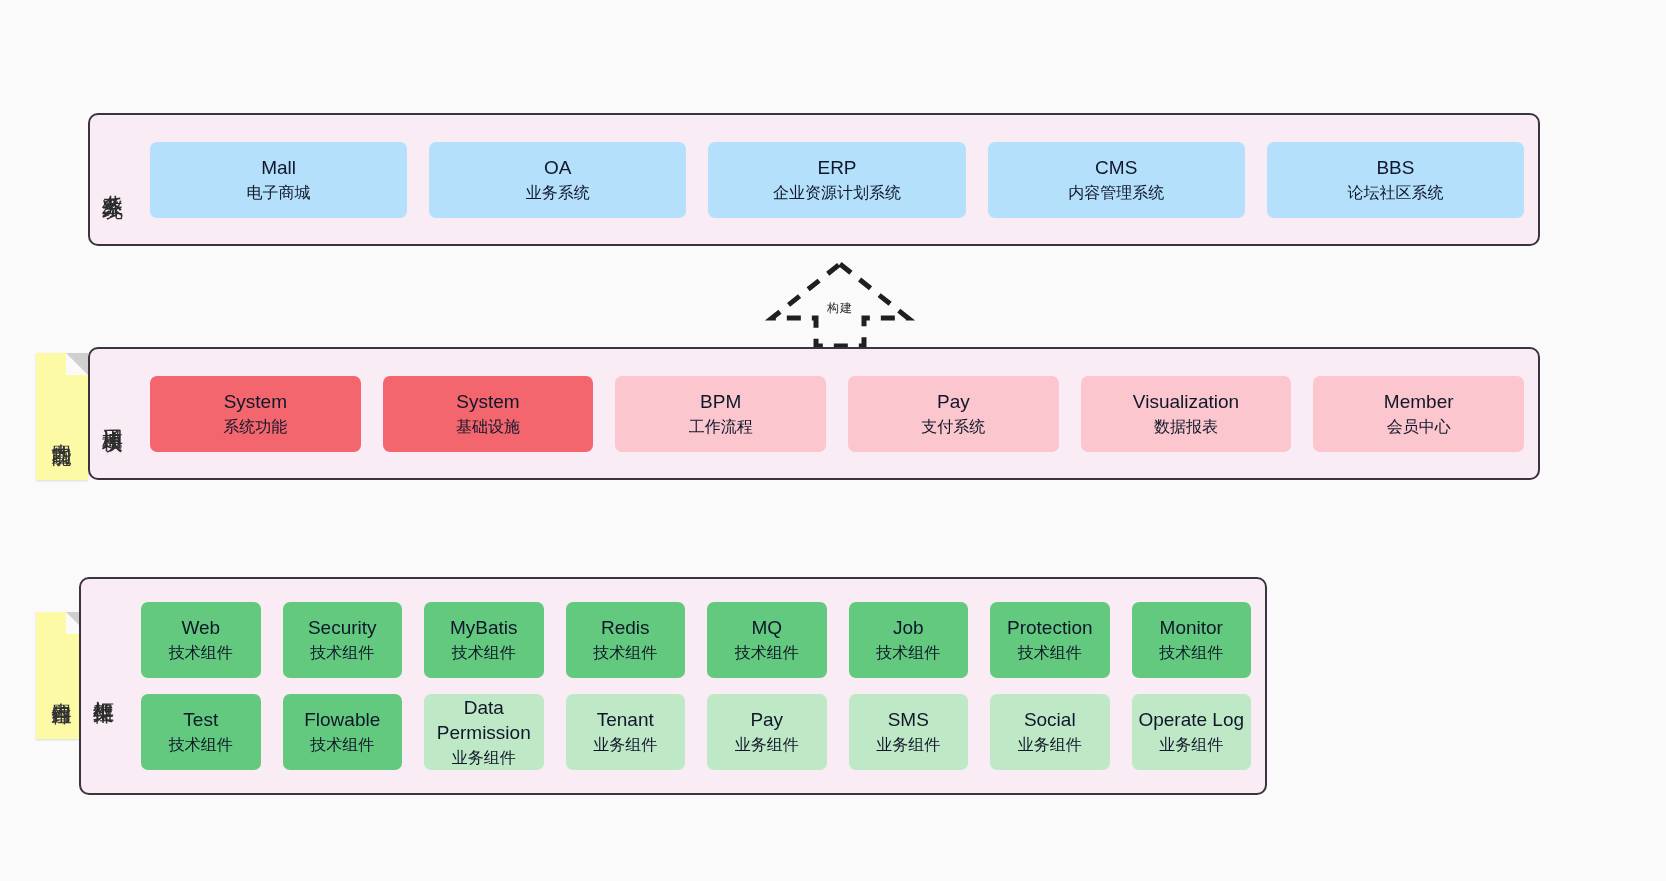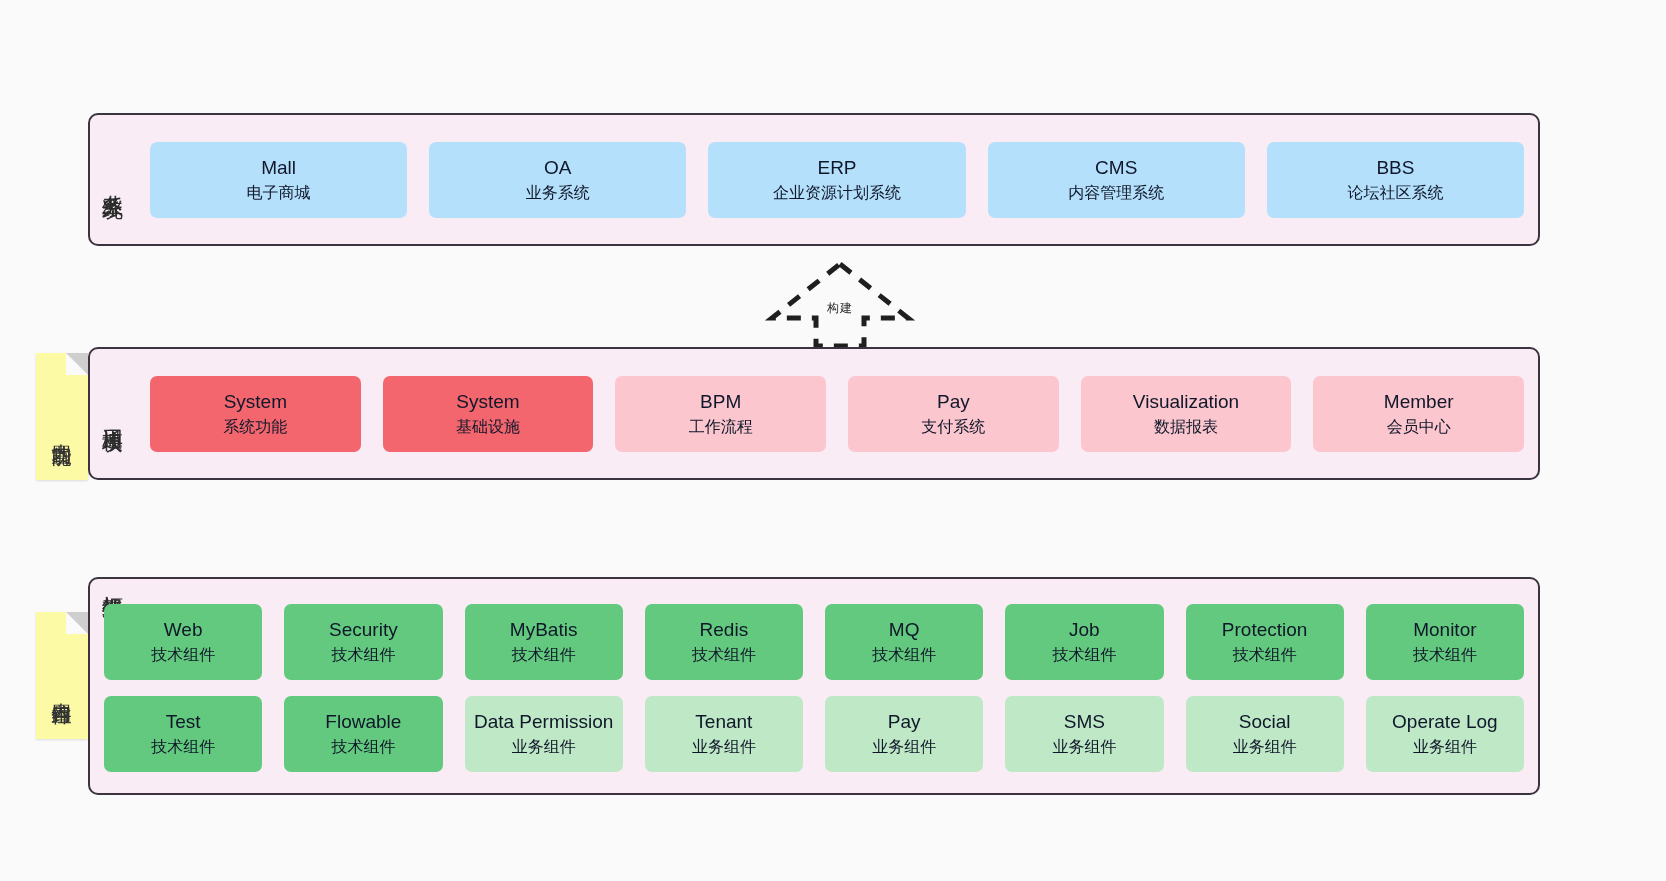--- a/index.html
+++ b/index.html
@@ -99,21 +99,21 @@
   
   .c-blue       { background: #b5e0fb; }
   .c-red        { background: #f4666e; }
   .c-pink       { background: #fbc6cd; }
   .c-green      { background: #63c97e; }
   .c-greenlight { background: #bfe8c6; }
 
   
   #layer1 { left: 88px; top: 113px; width: 1452px; height: 133px; }
   #layer2 { left: 88px; top: 347px; width: 1452px; height: 133px; }
-  #layer3 { left: 88px; top: 577px; width: 1452px; height: 218px; flex-direction: column; }
+  #layer3 { left: 79px; top: 577px; width: 1188px; height: 218px; }
   #layer1 .row, #layer2 .row { height: 76px; }
   #layer3 .row { height: 76px; }
 
   #sticky1 { left: 36px; top: 353px; height: 127px; }
   #sticky2 { left: 36px; top: 612px; height: 127px; }
 
   
   .arrow {
     position: absolute;
     z-index: 1;

